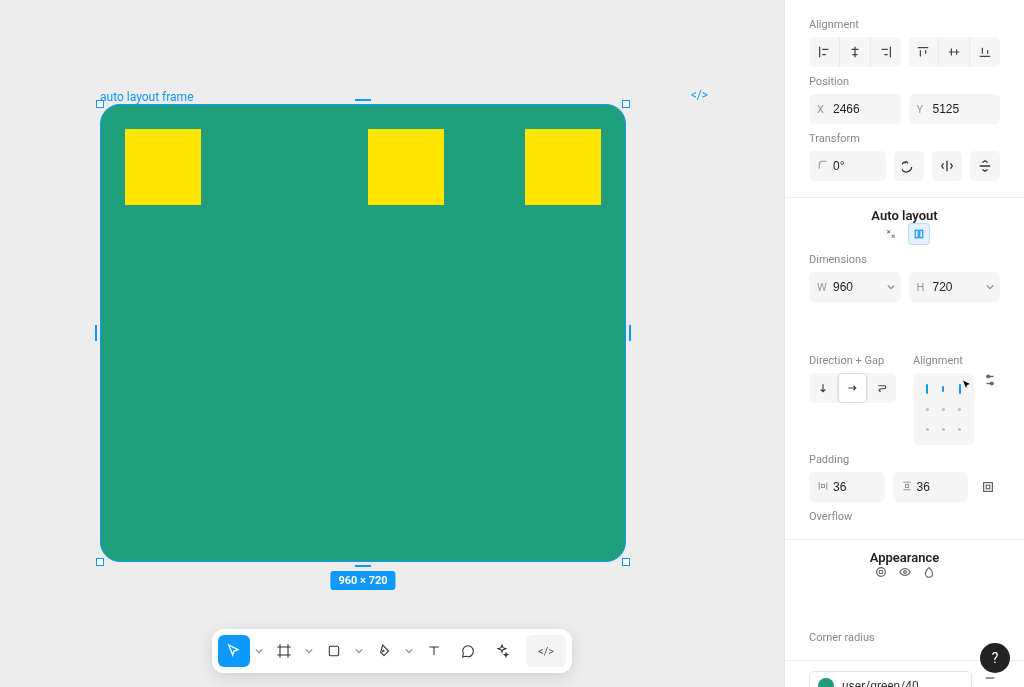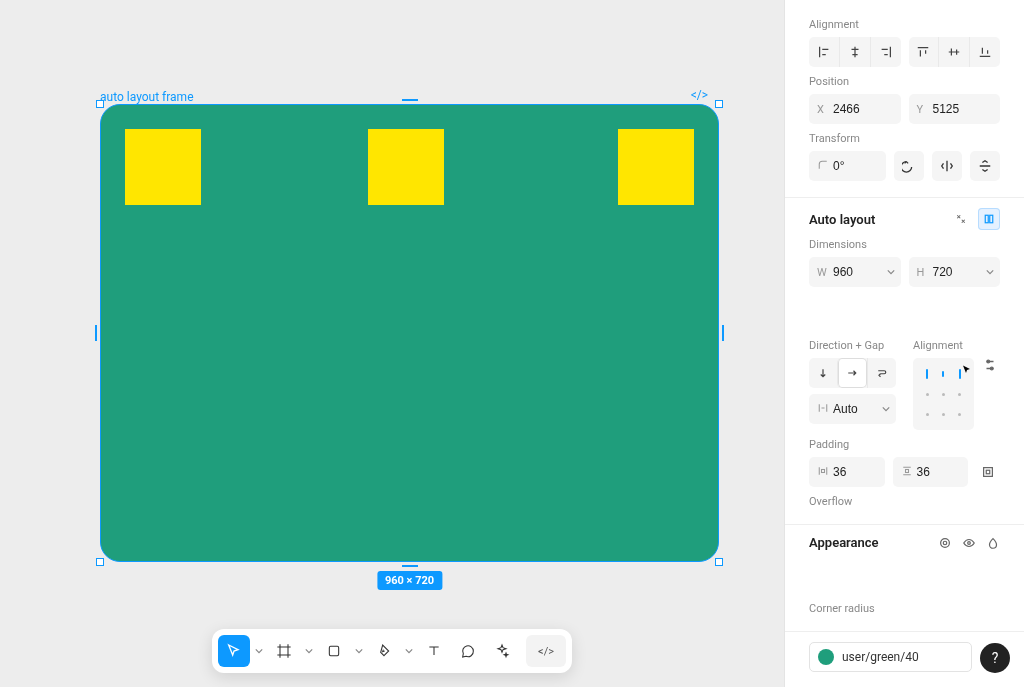--- a/index.html
+++ b/index.html
@@ -31,21 +31,21 @@
   position: absolute;
   top: 88px;
   right: 76px;
   color: #0d99ff;
   font-size: 12px;
 }
 .selection {
   position: absolute;
   left: 100px;
   top: 104px;
-  width: 619px;
+  width: 526px;
   height: 458px;
   font-weight: bold;
 }
 .frame-body {
   position: absolute;
   inset: 0;
   background: #1f9e7c;
   border-radius: 20px;
   border: 1px solid #0d99ff;
 }
@@ -129,20 +129,21 @@
   overflow-y: auto;
   padding-bottom: 40px;
 }
 .panel::-webkit-scrollbar { width: 0; }
 .section { padding: 10px 24px; border-bottom: 1px solid #eee; }
 .section-header {
   display: flex;
   align-items: center;
   justify-content: space-between;
   margin-bottom: 4px;
+  flex-direction: column;
 }
 .section-title { font-weight: 600; font-size: 13px; color: #222; }
 .subhead { font-size: 11px; color: #888; margin: 8px 0 6px; }
 .row { display: flex; gap: 8px; margin-bottom: 6px; }
 .field {
   flex: 1;
   background: #f5f5f5;
   border-radius: 5px;
   height: 30px;
   display: flex;
@@ -460,31 +461,20 @@
               <svg width="12" height="12" viewBox="0 0 16 16" stroke="currentColor" fill="none" stroke-width="1.6">
                 <path d="M3 8h10M10 5l3 3-3 3"></path>
               </svg>
             </div>
           <div class="seg">
               <svg width="12" height="12" viewBox="0 0 16 16" stroke="currentColor" fill="none" stroke-width="1.6">
                 <path d="M3 5h8a2 2 0 010 4H6M6 9l-2 2 2 2"></path>
               </svg>
             </div>
         </div>
-        <div class="row" style="margin-top:6px">
-          <div class="field">
-            <span class="pref"><svg width="12" height="12" viewBox="0 0 16 16" stroke="currentColor" fill="none" stroke-width="1.4">
-                  <path d="M3 3v10M13 3v10M6 8h4"></path>
-                </svg></span>
-            <input value="Auto" style="">
-            <span class="caret-r"><svg width="8" height="8" viewBox="0 0 10 10">
-                  <path d="M1 3l4 4 4-4" fill="none" stroke="currentColor" stroke-width="1.5"></path>
-                </svg></span>
-          </div>
-        </div>
       </div>
       <div>
         <div class="subhead">Alignment</div>
         <div style="display:flex; gap:6px; align-items:flex-start;">
           <div class="align9" style="flex:1; position:relative;">
             <div class="cell">
                 <div class="tick"></div>
               </div>
             <div class="cell">
                 <div class="tick" style="height:6px"></div>

